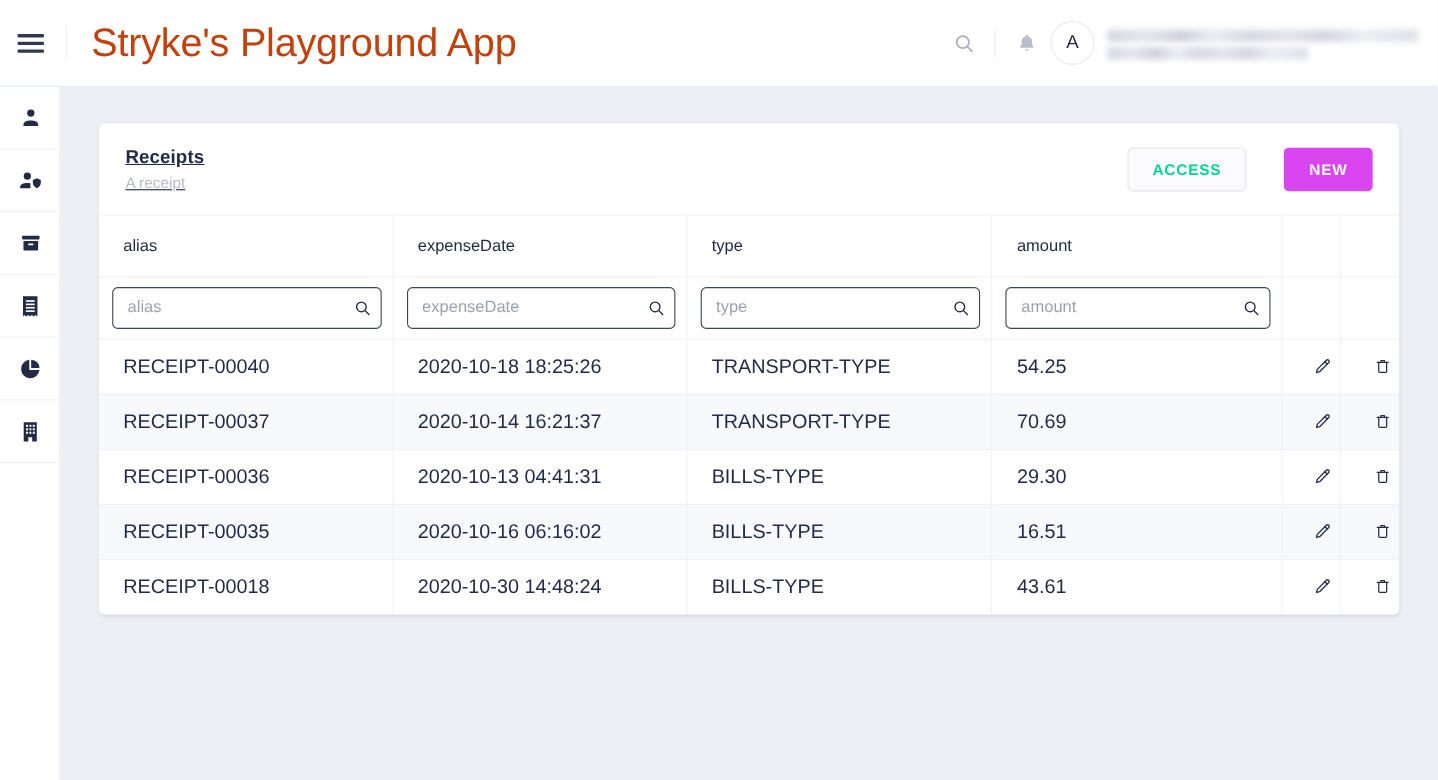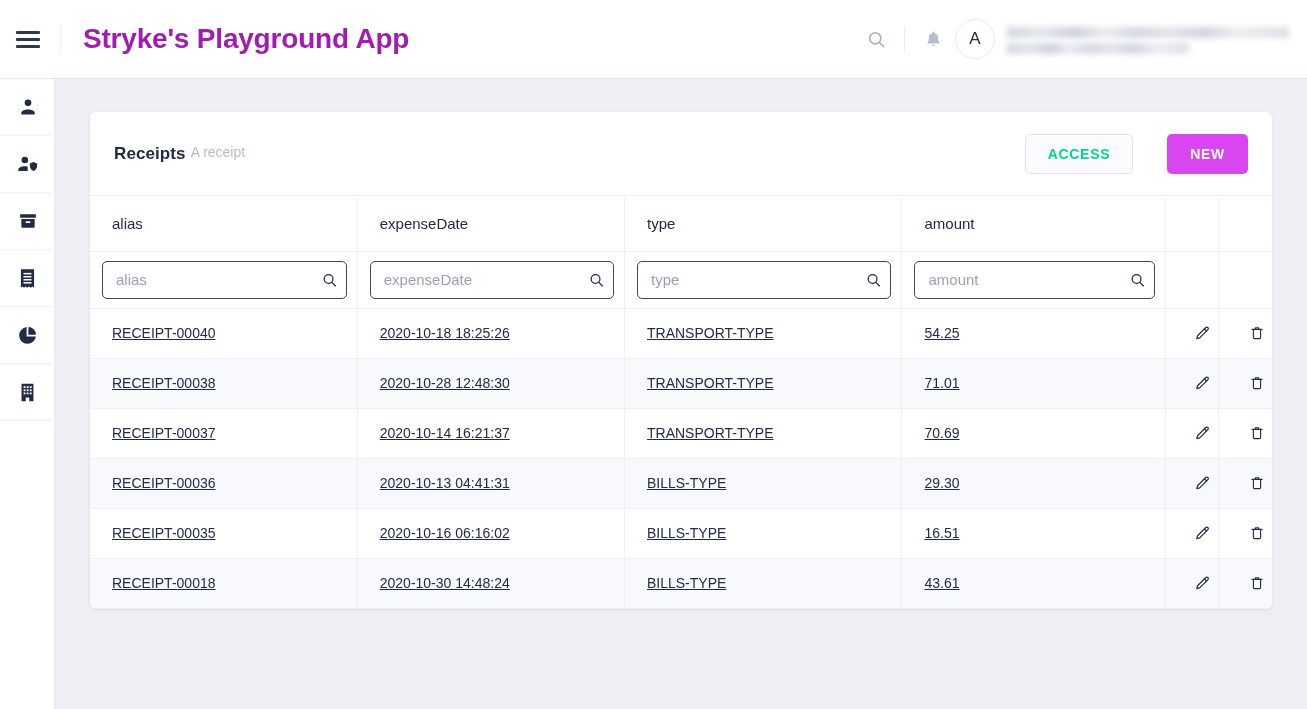--- a/index.html
+++ b/index.html
@@ -27,21 +27,21 @@
     cursor: pointer;
   }
   .hamburger .bars { width: 24px; }
   .hamburger .bar {
     height: 3px; background: #2e3a47; border-radius: 1px; margin: 4px 0;
   }
   .hdr-divider {
     width: 1px; height: 30px; background: #edf1f7; margin: 0 4px;
   }
   .app-title {
-    font-size: 28px; font-weight: 700; color: #a21caf;
+    font-size: 36px; font-weight: 400; color: #c2410c;
     margin-left: 18px; letter-spacing: -0.2px;
     white-space: nowrap;
   }
   .hdr-right {
     margin-left: auto; display: flex; align-items: center; height: 79px;
     padding-right: 18px;
   }
   .icon-btn {
     width: 44px; height: 79px; display: flex; align-items: center;
     justify-content: center; cursor: pointer;
@@ -101,21 +101,21 @@
     background: #ffffff;
     border-radius: 6px;
     box-shadow: 0 1px 3px rgba(44,51,73,.10);
     overflow: hidden;
   }
   .card-head {
     height: 84px; padding: 0 24px 0 24px;
     display: flex; align-items: center;
     border-bottom: 1px solid #edf1f7;
   }
-  .card-titles { display: flex; flex-direction: row; gap: 5px; }
+  .card-titles { display: flex; flex-direction: column; gap: 5px; text-decoration: underline; }
   .card-title {
     font-size: 17px; font-weight: bold; color: #222b45; letter-spacing: .1px;
   }
   .card-sub { font-size: 14px; color: #b6bcc9; }
   .card-actions { margin-left: auto; display: flex; align-items: flex-end; gap: 34px; }
   .btn {
     height: 40px; border-radius: 5px; font-size: 14px; font-weight: bold;
     letter-spacing: .7px; display: flex; align-items: center;
     justify-content: center; cursor: pointer; border: 1px solid transparent;
   }
@@ -161,21 +161,21 @@
     padding: 0 34px 0 13px;
   }
   .search-input::placeholder { color: #9aa1b0; }
   .search-wrap .mag {
     position: absolute; right: 10px; top: 50%;
     transform: translateY(-50%); pointer-events: none;
   }
 
   tbody.body-rows tr td {
     height: 49px; padding: 0 0 0 22px;
-    font-size: 14px; color: #222b45; text-decoration: underline;
+    font-size: 18px; color: #222b45;
   }
   tbody.body-rows tr:nth-child(even) td { background: #f7f9fc; }
   tbody.body-rows tr:nth-child(odd)  td { background: #ffffff; }
   td.act { padding: 0; text-align: center; vertical-align: middle; }
   td.act span {
     display: inline-flex; align-items: center; justify-content: center;
     width: 100%; height: 49px; cursor: pointer;
   }
 </style>
 </head>
@@ -362,39 +362,20 @@
               </span></td>
             <td class="act"><span>
                 <svg width="16" height="18" viewBox="0 0 24 24" fill="none" stroke="#222b45" stroke-width="1.7" stroke-linecap="round" stroke-linejoin="round">
                   <path d="M4.5 6.6h15"></path>
                   <path d="M9.6 6.6V4.4h4.8v2.2"></path>
                   <path d="M6.6 6.6v12.2a1.6 1.6 0 0 0 1.6 1.6h7.6a1.6 1.6 0 0 0 1.6-1.6V6.6"></path>
                 </svg>
               </span></td>
           </tr>
           <tr>
-            <td>RECEIPT-00038</td>
-            <td>2020-10-28 12:48:30</td>
-            <td>TRANSPORT-TYPE</td>
-            <td>71.01</td>
-            <td class="act"><span>
-                <svg width="17" height="17" viewBox="0 0 24 24" fill="none" stroke="#222b45" stroke-width="1.7" stroke-linecap="round" stroke-linejoin="round">
-                  <path d="M16.6 3.6a2.1 2.1 0 0 1 3 3L8 18.2l-4 1 1-4z"></path>
-                  <line x1="14.8" y1="5.4" x2="17.8" y2="8.4"></line>
-                </svg>
-              </span></td>
-            <td class="act"><span>
-                <svg width="16" height="18" viewBox="0 0 24 24" fill="none" stroke="#222b45" stroke-width="1.7" stroke-linecap="round" stroke-linejoin="round">
-                  <path d="M4.5 6.6h15"></path>
-                  <path d="M9.6 6.6V4.4h4.8v2.2"></path>
-                  <path d="M6.6 6.6v12.2a1.6 1.6 0 0 0 1.6 1.6h7.6a1.6 1.6 0 0 0 1.6-1.6V6.6"></path>
-                </svg>
-              </span></td>
-          </tr>
-          <tr>
             <td>RECEIPT-00037</td>
             <td>2020-10-14 16:21:37</td>
             <td>TRANSPORT-TYPE</td>
             <td>70.69</td>
             <td class="act"><span>
                 <svg width="17" height="17" viewBox="0 0 24 24" fill="none" stroke="#222b45" stroke-width="1.7" stroke-linecap="round" stroke-linejoin="round">
                   <path d="M16.6 3.6a2.1 2.1 0 0 1 3 3L8 18.2l-4 1 1-4z"></path>
                   <line x1="14.8" y1="5.4" x2="17.8" y2="8.4"></line>
                 </svg>
               </span></td>

